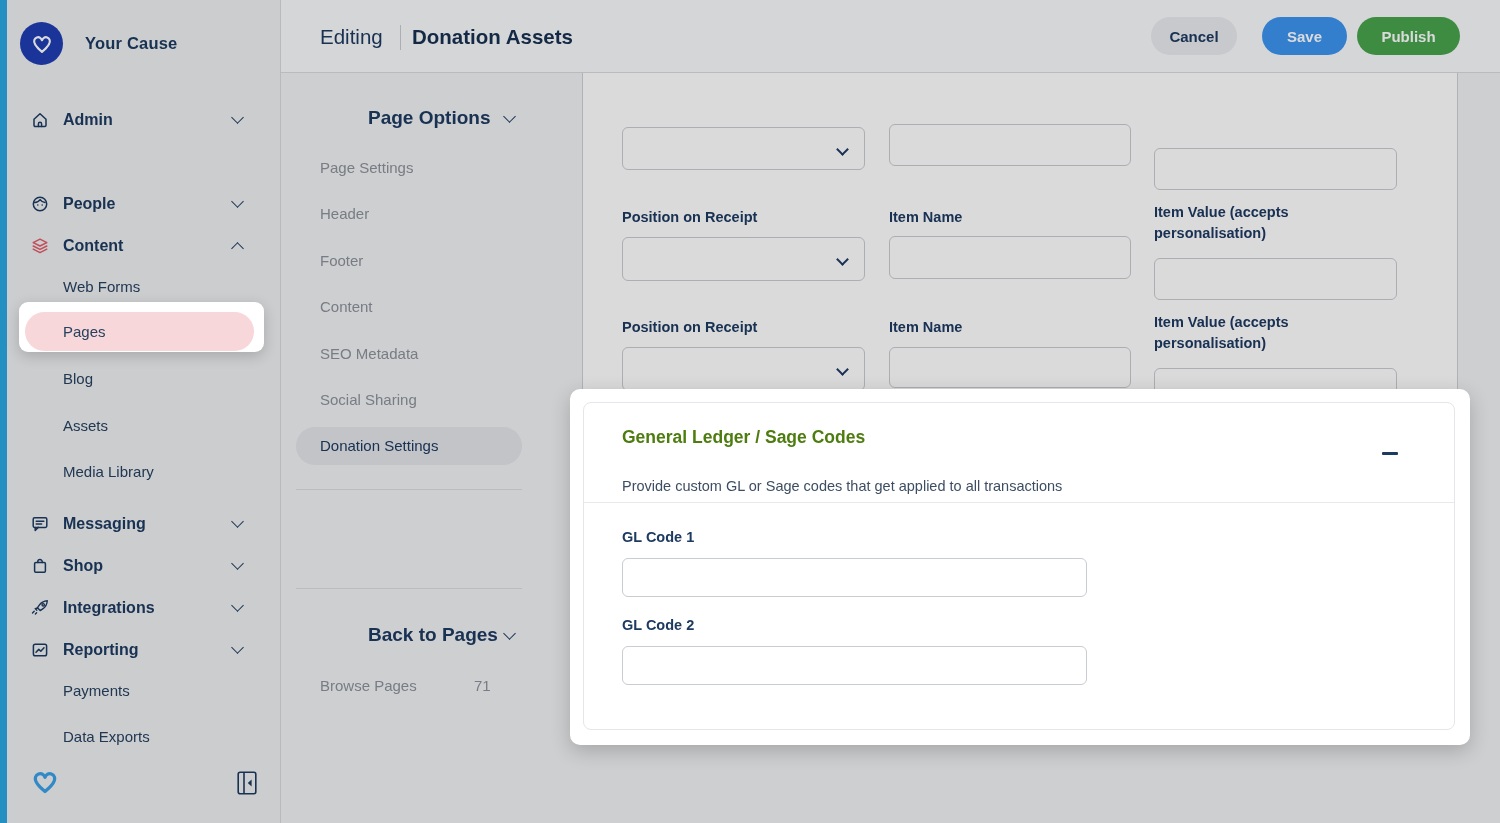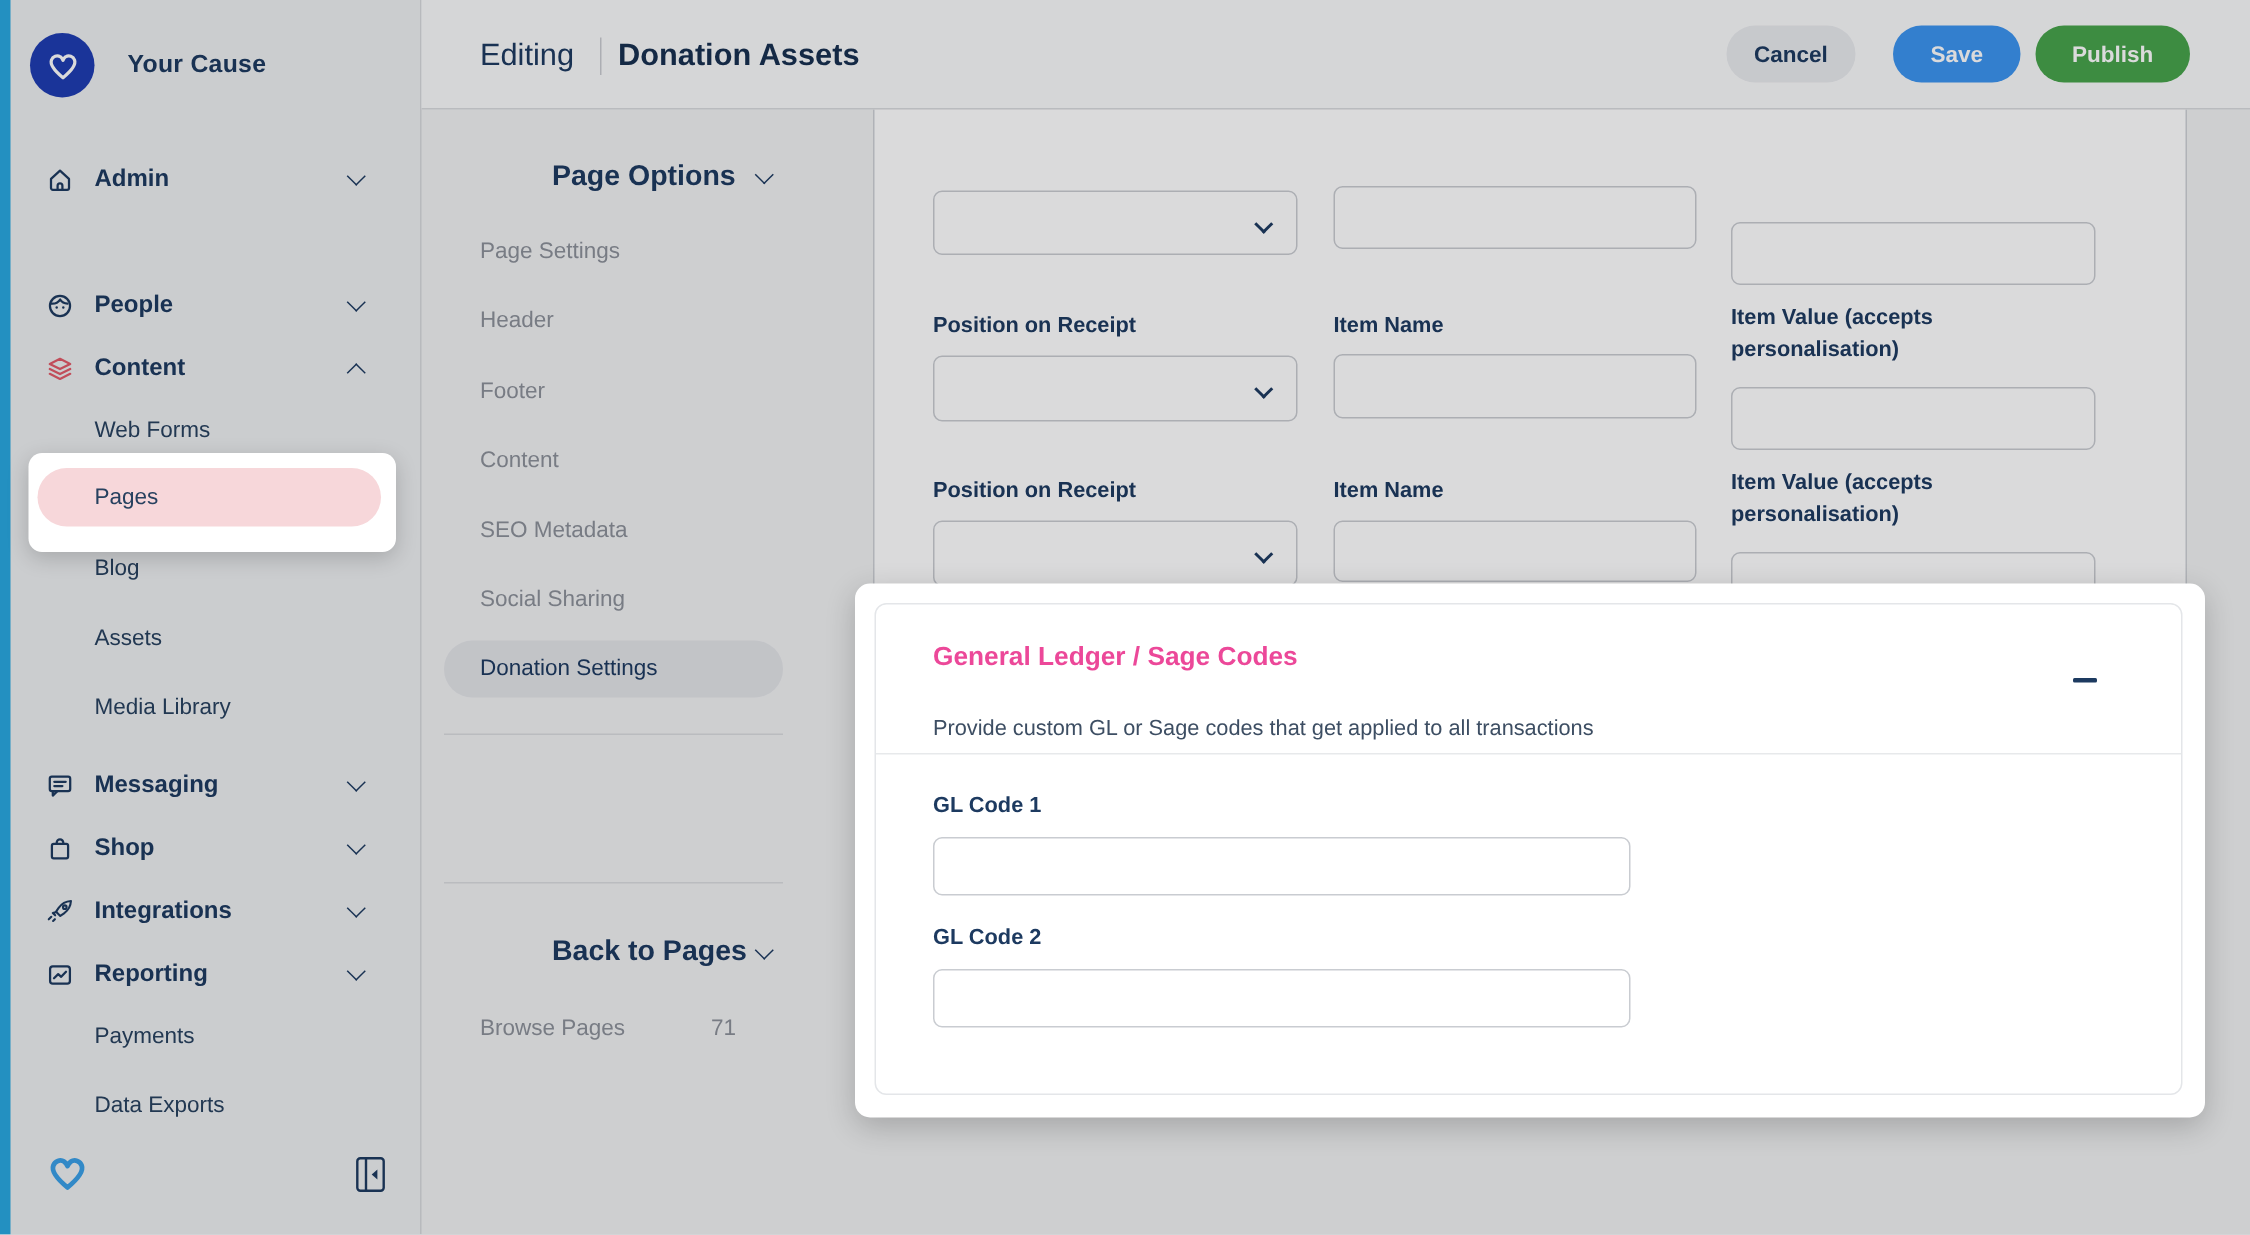--- a/index.html
+++ b/index.html
@@ -48,27 +48,27 @@
   
   .workarea { position:absolute; left:281px; top:73px; width:1219px; height:750px; background:#f1f2f3; z-index:0; }
   .form-card { position:absolute; left:301px; top:-30px; width:876px; height:404px; background:#fff; border:1px solid #ced1d5; border-radius:8px; }
   .f-label { position:absolute; font-size:14.5px; font-weight:bold; color:#1d3a60; line-height:21px; }
   .f-select { position:absolute; width:243px; height:44px; background:#fff; border:1px solid #c9ccd1; border-radius:6px; cursor:pointer; }
   .f-select .chev { right:17px; left:auto; top:17px; border-width:2px; }
   .f-input { position:absolute; width:243px; height:42px; background:#fff; border:1px solid #c9ccd1; border-radius:6px; font-family:"Liberation Sans",sans-serif; font-size:15px; color:#1d3a60; padding:0 12px; }
 
   
   .dim { position:absolute; left:0; top:0; width:1500px; height:823px; background:rgba(5,8,12,0.15); z-index:50; }
-  .spot-pages { position:absolute; left:19px; top:302px; width:245px; height:66px; background:#fff; border-radius:9px; box-shadow:0 4px 14px rgba(0,0,0,0.18); z-index:60; }
+  .spot-pages { position:absolute; left:19px; top:302px; width:245px; height:50px; background:#fff; border-radius:9px; box-shadow:0 4px 14px rgba(0,0,0,0.18); z-index:60; }
   .pages-pill { position:absolute; left:6px; top:10px; width:229px; height:39px; border-radius:20px; background:#f7d7da; cursor:pointer; }
   .pages-pill span { position:absolute; left:38px; top:0; line-height:39px; font-size:15px; color:#27415f; }
 
   .spot-gl { position:absolute; left:570px; top:389px; width:900px; height:356px; background:#fff; border-radius:10px; box-shadow:0 6px 20px rgba(0,0,0,0.20); z-index:60; }
   .gl-card { position:absolute; left:13px; top:13px; width:872px; height:328px; background:#fff; border:1px solid #e4e6e9; border-radius:8px; }
-  .gl-title { position:absolute; left:38px; top:24px; font-size:17.5px; font-weight:bold; color:#ec4899; }
+  .gl-title { position:absolute; left:38px; top:24px; font-size:17.5px; font-weight:bold; color:#4d7c0f; }
   .gl-sub { position:absolute; left:38px; top:55px; font-size:14.5px; color:#3d4e63;margin-top:20px; }
   .gl-collapse { position:absolute; left:796px; top:40px; width:24px; height:20px; cursor:pointer; }
   .gl-collapse::after { content:""; position:absolute; left:2px; top:9px; width:16px; height:2.5px; background:#1d3a60; border-radius:1px; }
   .gl-divider { position:absolute; left:0; top:99px; width:870px; height:1px; background:#e7e9eb; }
   .gl-label { position:absolute; left:38px; font-size:14.5px; font-weight:bold; color:#1d3a60; }
   .gl-input { position:absolute; left:38px; width:465px; height:39px; background:#fff; border:1px solid #c9ccd1; border-radius:6px; font-family:"Liberation Sans",sans-serif; font-size:15px; color:#1d3a60; padding:0 12px; }
 
   svg { display:block; }
 </style>
 </head>

